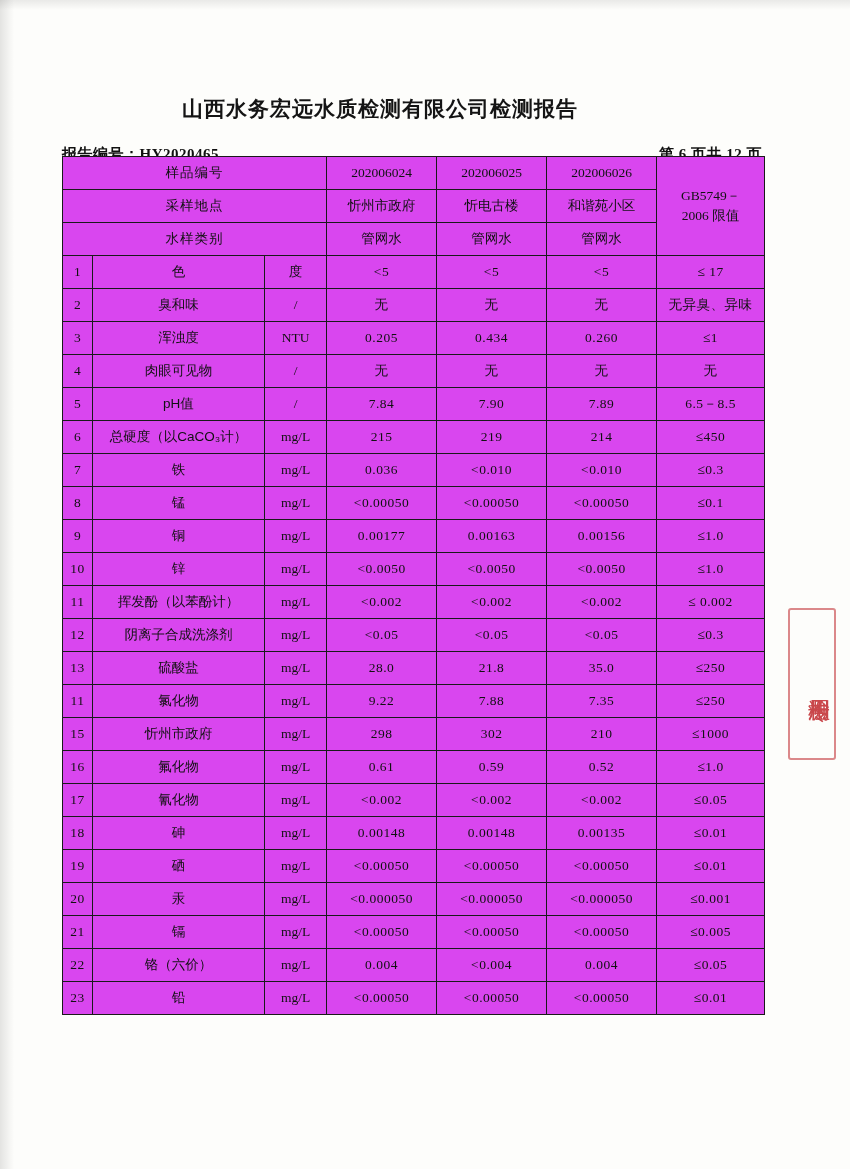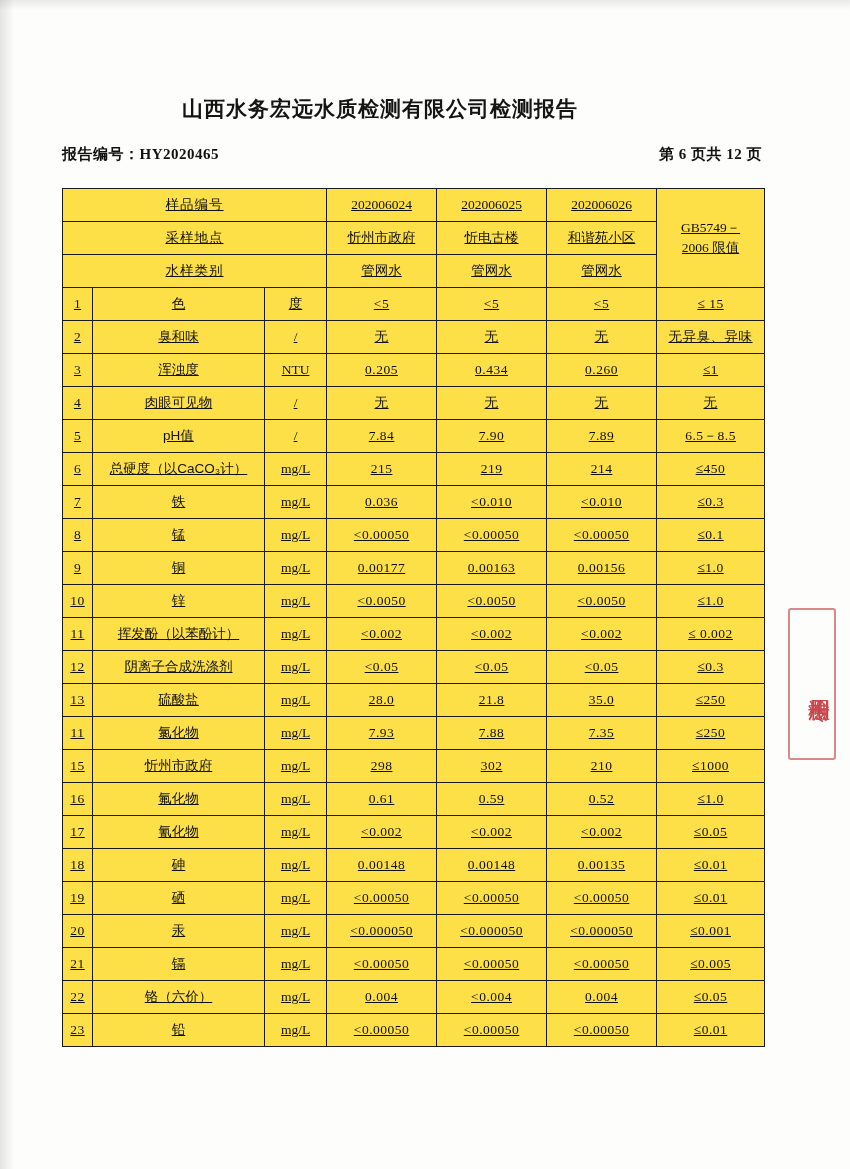--- a/index.html
+++ b/index.html
@@ -52,27 +52,26 @@
   }
   .page-no {
     position: absolute;
     right: 0;
     top: 0;
     font-weight: bold;
     letter-spacing: 0.5px;
   }
   table.report {
     position: absolute;
-    top: 188px;
+    top: 156px;
     left: 62px;
     border-collapse: collapse;
     width: 702px;
     table-layout: fixed;
-    background: #fde047;
-    text-decoration: underline;
+    background: #d946ef;
   }
   table.report td, table.report th {
     border: 1px solid #1a1a1a;
     font-size: 13.5px;
     font-weight: normal;
     text-align: center;
     vertical-align: middle;
     padding: 0;
     height: 32px;
     color: #111111;
@@ -203,21 +202,21 @@
         <td class="head-val-cn">管网水</td>
         <td class="head-val-cn">管网水</td>
       </tr>
     <tr>
           <td class="num">1</td>
           <td class="item-name">色</td>
           <td class="unit">度</td>
           <td class="num">&lt;5</td>
           <td class="num">&lt;5</td>
           <td class="num">&lt;5</td>
-          <td class="num">≤ 15</td>
+          <td class="num">≤ 17</td>
         </tr>
         <tr>
           <td class="num">2</td>
           <td class="item-name">臭和味</td>
           <td class="unit">/</td>
           <td class="num">无</td>
           <td class="num">无</td>
           <td class="num">无</td>
           <td class="num">无异臭、异味</td>
         </tr>
@@ -317,21 +316,21 @@
           <td class="unit">mg/L</td>
           <td class="num">28.0</td>
           <td class="num">21.8</td>
           <td class="num">35.0</td>
           <td class="num">≤250</td>
         </tr>
         <tr>
           <td class="num">11</td>
           <td class="item-name">氯化物</td>
           <td class="unit">mg/L</td>
-          <td class="num">7.93</td>
+          <td class="num">9.22</td>
           <td class="num">7.88</td>
           <td class="num">7.35</td>
           <td class="num">≤250</td>
         </tr>
         <tr>
           <td class="num">15</td>
           <td class="item-name">忻州市政府</td>
           <td class="unit">mg/L</td>
           <td class="num">298</td>
           <td class="num">302</td>

